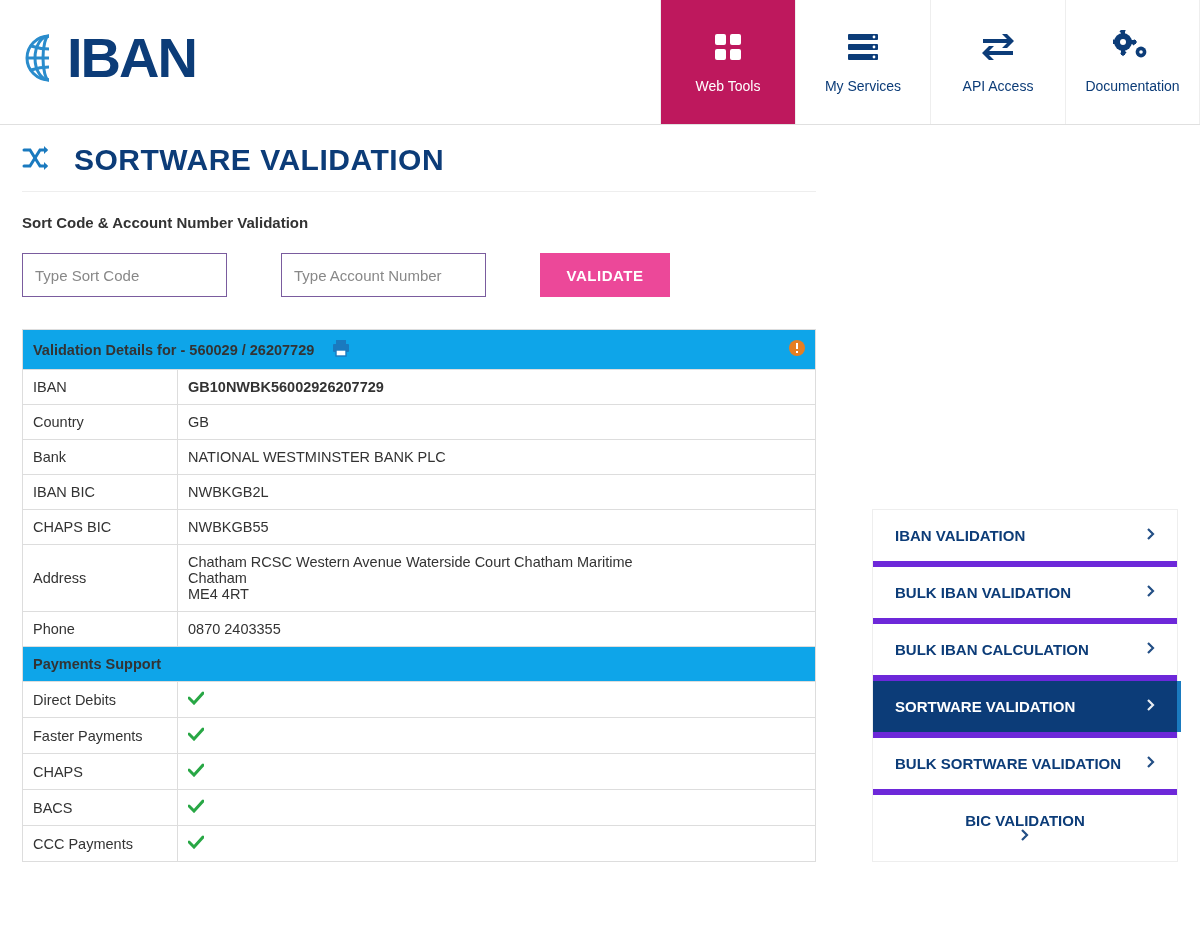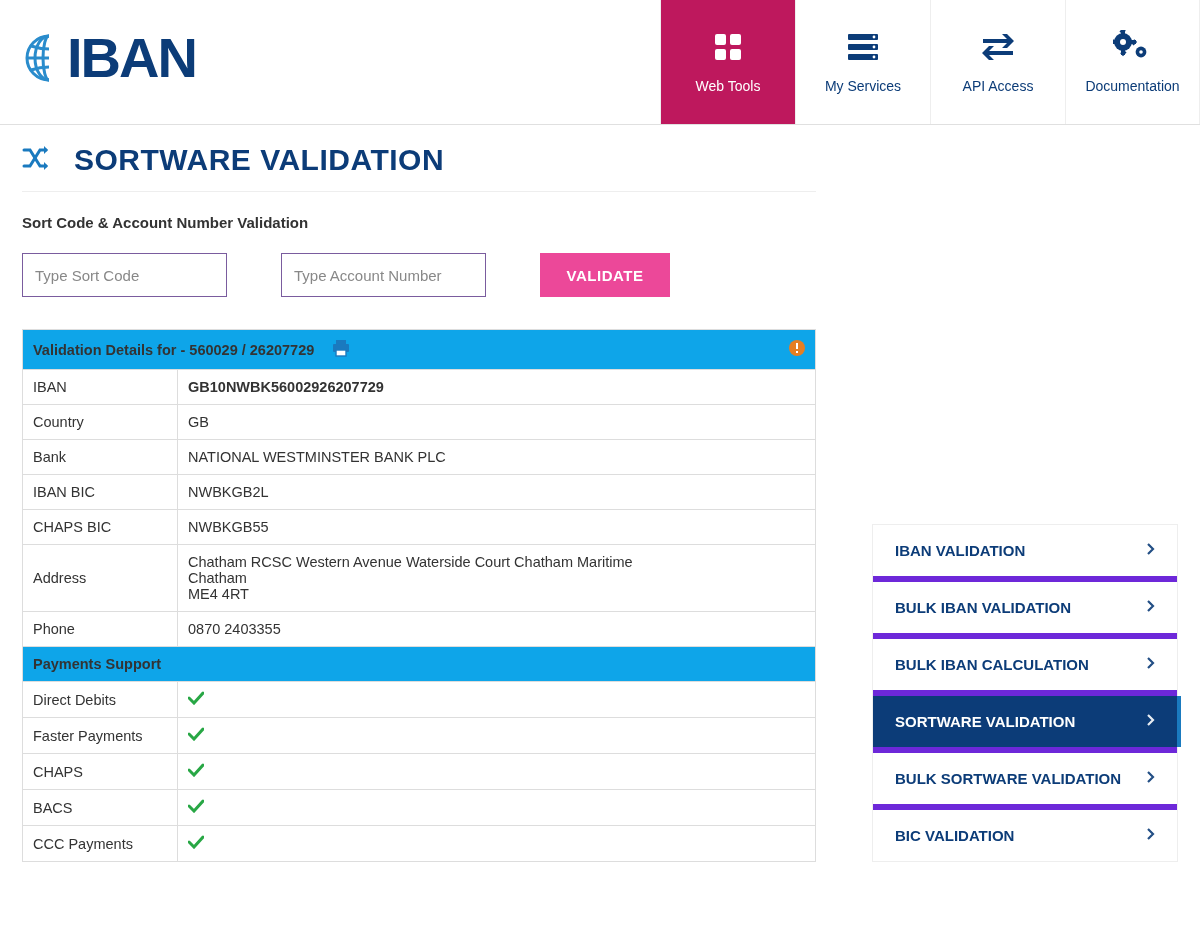--- a/index.html
+++ b/index.html
@@ -45,21 +45,21 @@
   .print-icon { color: #1a7abf; cursor: pointer; }
   .warn-icon { color: #e67e22; margin-left: auto; }
   .label-cell { width: 155px; color: #333; }
   .value-cell { color: #333; }
   .value-cell.bold { font-weight: 700; }
   .check { color: #28a745; font-weight: 700; }
 
   
   .sidenav { border: 1px solid #eee; }
   .sidenav-item { display: flex; align-items: center; justify-content: space-between; padding: 17px 22px; font-size: 15px; font-weight: 700; color: #0c3c78; border-bottom: 6px solid #6d28d9; cursor: pointer; }
-  .sidenav-item:last-child { border-bottom: none; }
+  .sidenav-item:last-child { border-bottom: none; flex-direction: column; }
   .sidenav-item.active { background: #0c3c78; color: #fff; position: relative; }
   .sidenav-item.active::after { content:""; position:absolute; right:-4px; top:0; bottom:0; width:4px; background:#1a7abf; }
   .chevron { font-size: 13px; opacity: 0.9; }
 </style>
 </head>
 <body>
 
 <div class="header">
   <div class="logo-wrap">
     <div class="logo">

